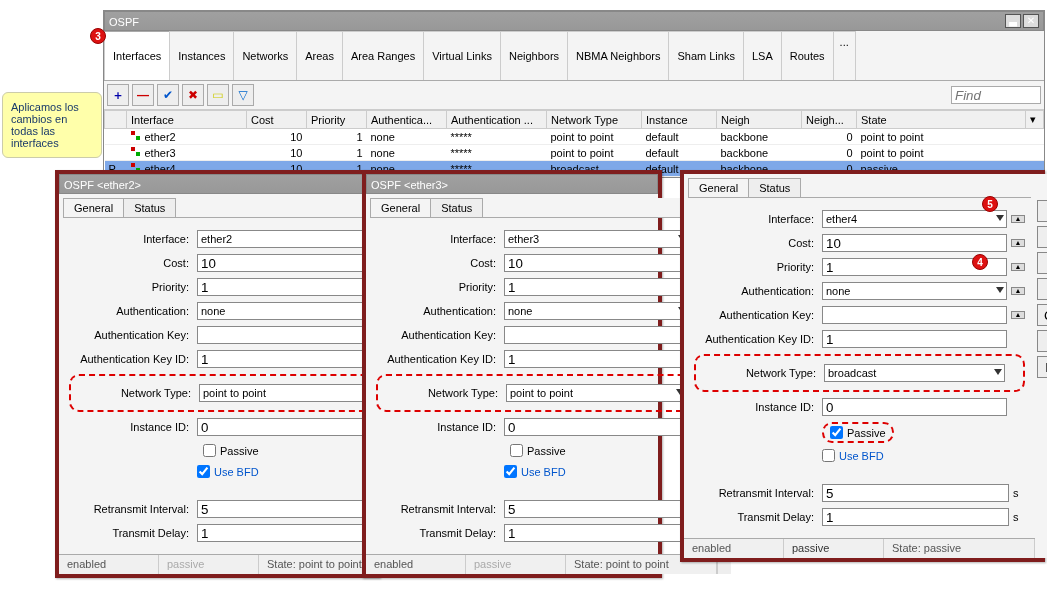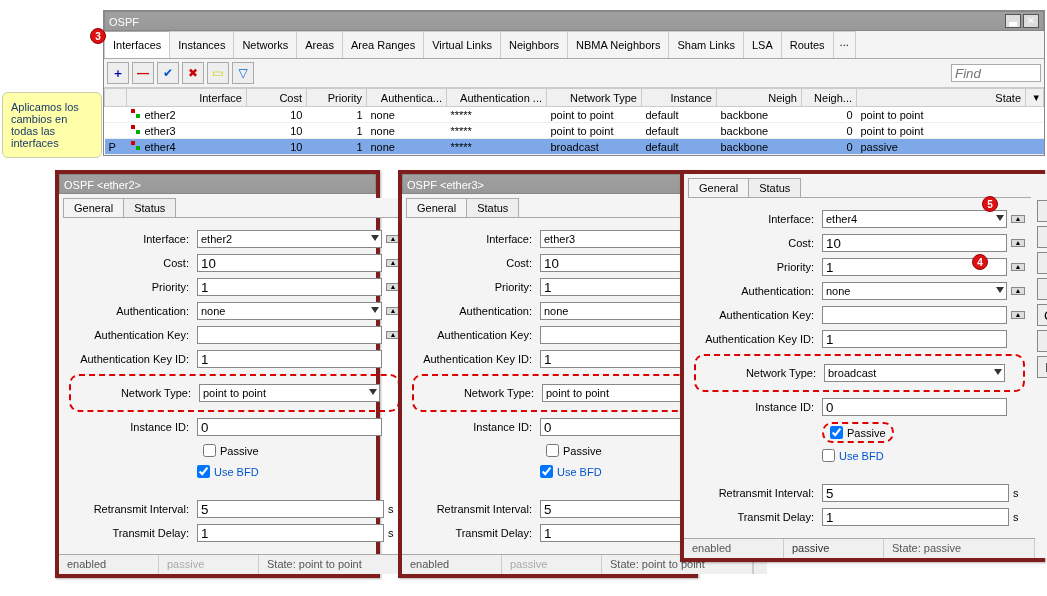--- a/index.html
+++ b/index.html
@@ -26,32 +26,32 @@
   .titlebar.active { background: linear-gradient(#4070d8,#3060c8); }
   .winbtns { display:flex; gap:2px; }
   .winbtn {
     width:16px;height:14px;border:1px solid #555;background:#ddd;margin-top:2px;
     display:flex;align-items:center;justify-content:center;font-size:10px;line-height:1;
   }
   .tabbar {
     display:flex;border-bottom:1px solid #aaa;background:#f4f4f4;gap:0;
   }
   .maintab {
-    padding:7px 8px;border:1px solid #ccc;border-bottom:none;background:#f4f4f4;margin-right:-1px;cursor:default;
+    padding:18px 8px;border:1px solid #ccc;border-bottom:none;background:#f4f4f4;margin-right:-1px;cursor:default;
   }
   .maintab.active{background:#fff;font-weight:normal;border-top:1px solid #aaa;}
   .toolbar {
     display:flex;gap:3px;padding:3px;border-bottom:1px solid #ccc;background:#f4f4f4;align-items:center;
   }
   .tbtn {
     width:22px;height:22px;border:1px solid #aaa;background:#eee;display:flex;align-items:center;justify-content:center;font-size:12px;
   }
   .findbox{margin-left:auto;width:90px;height:18px;border:1px solid #aaa;color:#999;font-style:italic;padding:0 3px;}
   table.grid{width:100%;border-collapse:collapse;}
-  table.grid th{background:#f0f0f0;border:1px solid #ccc;padding:2px 4px;text-align:right;font-weight:normal;height:18px;}
+  table.grid th{background:#f0f0f0;border:1px solid #ccc;padding:2px 4px;text-align:left;font-weight:normal;height:18px;}
   table.grid td{border-bottom:1px solid #eee;padding:1px 4px;height:16px;}
   table.grid tr.selected td{background:#7ea8e8;}
   .colorsq{display:inline-block;width:10px;height:10px;margin-right:4px;position:relative;}
   .colorsq::before{content:"";position:absolute;width:4px;height:4px;background:#c00;left:0;top:0;}
   .colorsq::after{content:"";position:absolute;width:4px;height:4px;background:#0a0;left:5px;top:5px;}
   .dlg{
     position:absolute;border:4px solid #7f1d1d;background:#f4f4f4;
     box-shadow:1px 1px 2px rgba(0,0,0,0.3);
   }
   .dlg .tabbar2{display:flex;border-bottom:1px solid #aaa;background:#f4f4f4;margin:4px 4px 0 4px;}
@@ -286,21 +286,21 @@
         <div class="scrollcol">
           <div class="arrowstack" style="margin-top:24px">
             <div class="arrowbtn">▲</div>
           </div>
           <div style="position:absolute;bottom:22px">
             <div class="arrowbtn">▼</div>
           </div>
         </div>
       </div>
     </div>
-    <div class="dlg" style="left: 398px; top: 170px; width: 300px;">
+    <div class="dlg" style="left: 362px; top: 170px; width: 300px;">
       <div class="titlebar">
         <span>OSPF &lt;ether3&gt;</span>
       </div>
       <div class="dlgbody">
         <div class="dlgmain">
           <div class="tabbar2">
             <div class="tab2 active">General</div>
             <div class="tab2">Status</div>
           </div>
           <div class="form">

